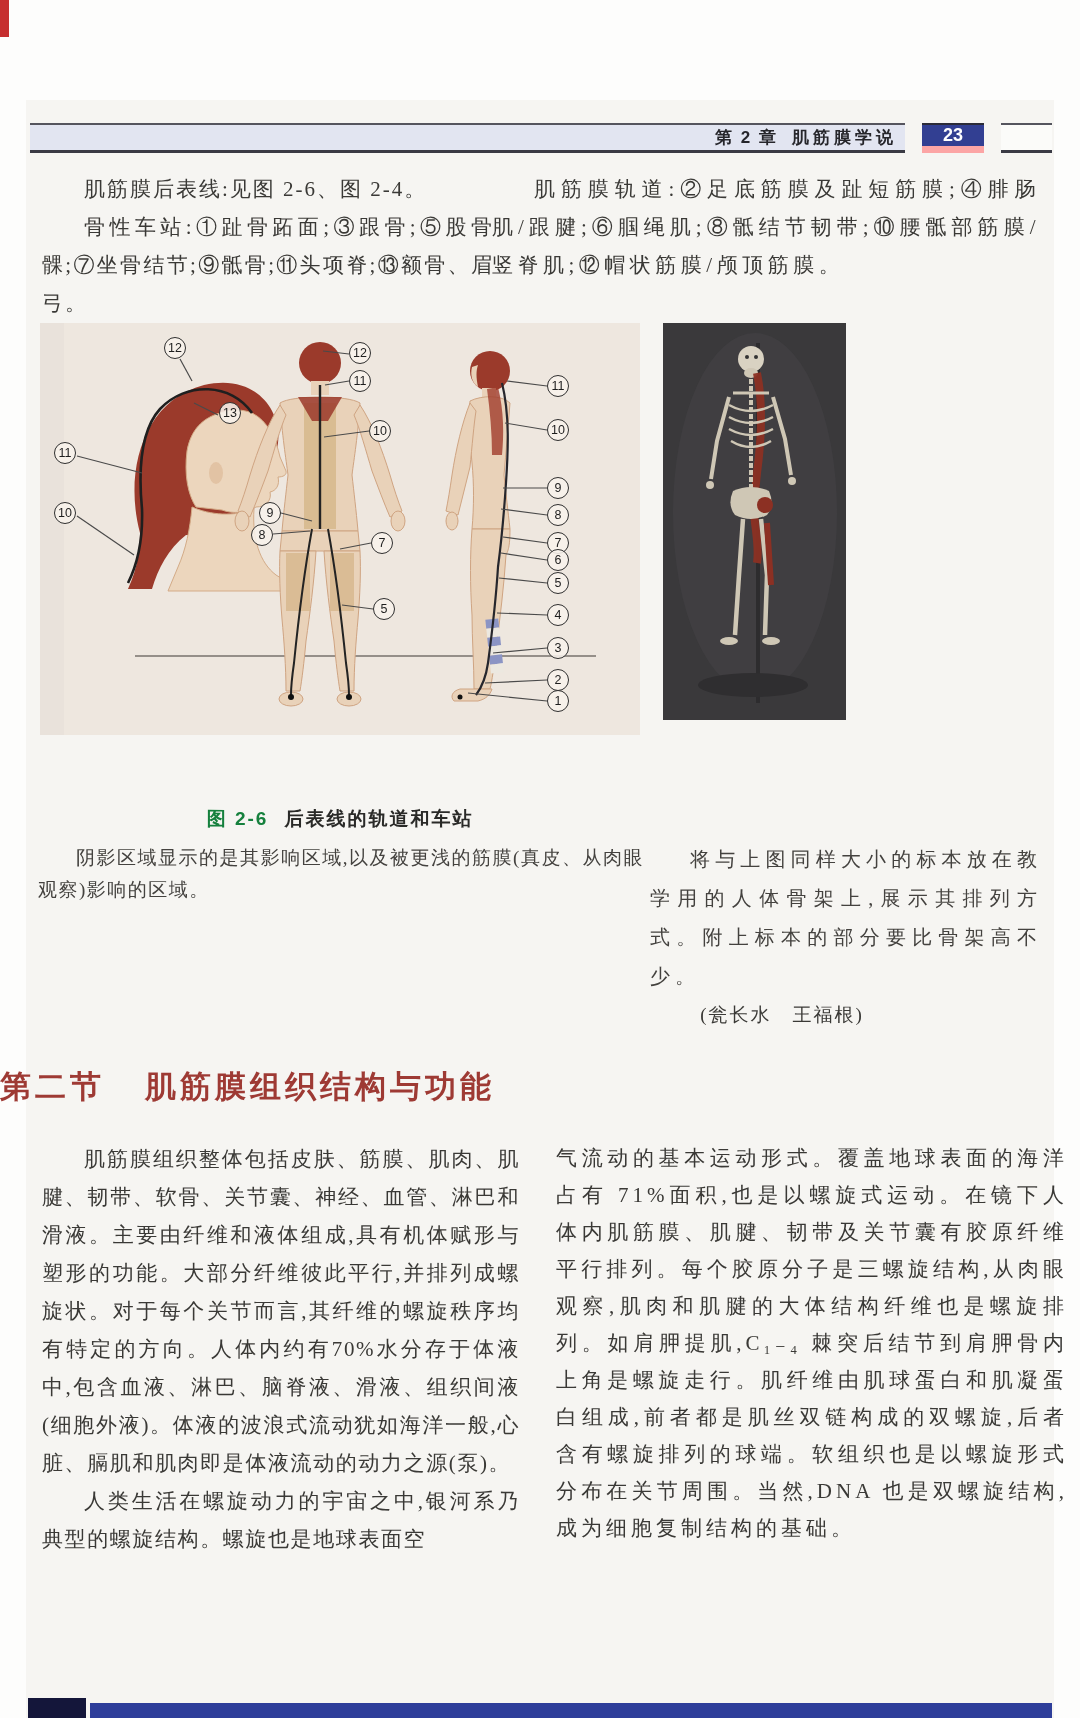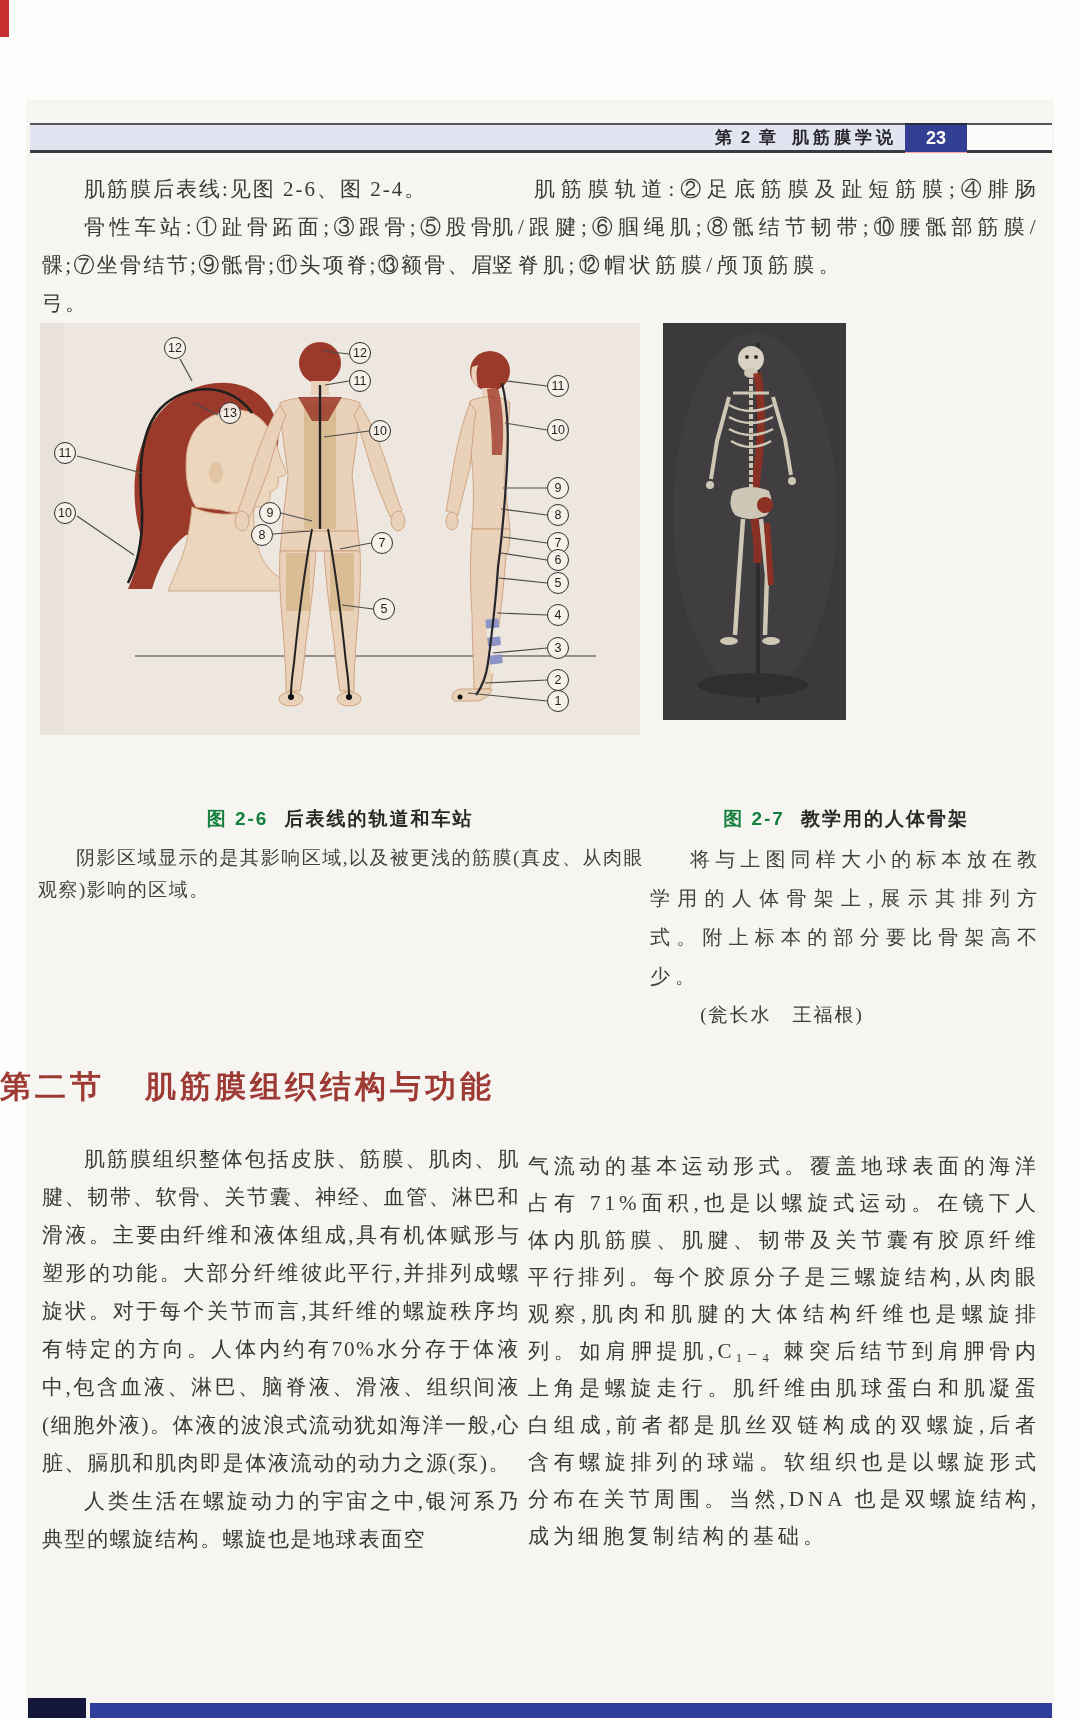--- a/index.html
+++ b/index.html
@@ -2,27 +2,27 @@
 <html><head>
 <meta charset="utf-8">
 <style>
   html,body{margin:0;padding:0;background:#ffffff;}
   .page{position:relative;width:1080px;height:1718px;background:#fdfdfc;overflow:hidden;
         font-family:"Liberation Serif","DejaVu Serif",serif;color:#2e2d2b;}
   .scan-bg{position:absolute;left:26px;top:100px;width:1028px;height:1618px;background:#f6f5f2;}
   .corner-mark{position:absolute;left:0;top:0;width:9px;height:37px;background:#c62f2f;}
 
   
-  .chapter-header{position:absolute;left:30px;top:123px;width:1022px;height:30px;display:flex;}
+  .chapter-header{position:absolute;left:30px;top:123px;width:1022px;height:30px;display:flex;gap:17px;}
   .header-strip{width:875px;height:100%;background:#e2e5f1;border-top:2px solid #55555e;border-bottom:3px solid #3a3a44;
                 box-sizing:border-box;display:flex;align-items:center;justify-content:flex-end;
                 font-family:"Liberation Sans","DejaVu Sans",sans-serif;font-weight:bold;font-size:17px;color:#26262b;}
   .chapter-num{margin-right:14px;letter-spacing:2px;}
   .chapter-title{margin-right:8px;letter-spacing:4px;}
-  .page-num-box{width:62px;height:100%;background:#323f92;box-sizing:border-box;border-top:2px solid #2b2b38;border-bottom:1px solid #fca5a5;
+  .page-num-box{width:62px;height:100%;background:#323f92;box-sizing:border-box;border-top:2px solid #2b2b38;border-bottom:7px solid #fca5a5;
                 display:flex;align-items:center;justify-content:center;color:#fff;
                 font-family:"Liberation Sans","DejaVu Sans",sans-serif;font-weight:bold;font-size:18px;}
   .header-right-gap{flex:1;height:100%;background:#fbfbf9;border-top:2px solid #55555e;border-bottom:3px solid #3a3a44;box-sizing:border-box;}
 
   
   .intro-left{position:absolute;left:42px;top:170px;width:452px;}
   .intro-right{position:absolute;left:492px;top:170px;width:548px;}
   .intro-left p,.intro-right p{margin:0;font-size:21px;line-height:38px;text-align:justify;text-indent:2em;color:#3a3936;}
   .intro-left p{letter-spacing:2px;}
   .intro-right p{letter-spacing:4.5px;}
@@ -47,21 +47,21 @@
   .note27{left:650px;top:840px;width:392px;font-size:20px;line-height:39px;letter-spacing:5px;}
   .credit{position:absolute;left:662px;top:1002px;width:240px;margin:0;text-align:center;font-size:19px;letter-spacing:2px;color:#3a3936;}
 
   
   .section-heading{position:absolute;left:0;top:1066px;width:950px;margin:0;
                    font-size:31px;font-weight:bold;color:#9e3a34;letter-spacing:4px;}
   .heading-title{margin-left:40px;}
 
   
   .body-left{position:absolute;left:42px;top:1140px;width:478px;}
-  .body-right{position:absolute;left:528px;top:1140px;width:512px;margin-top:8px;}
+  .body-right{position:absolute;left:556px;top:1140px;width:512px;}
   .body-left p,.body-right p{margin:0;font-size:21px;text-align:justify;color:#3a3936;}
   .body-left p{line-height:38px;letter-spacing:1.6px;}
   .body-left p.indent{text-indent:2em;}
   .body-right p{line-height:37px;letter-spacing:4px;}
 
   
   .footer-square{position:absolute;left:28px;top:1698px;width:58px;height:20px;background:#14163a;}
   .footer-bar{position:absolute;left:90px;top:1703px;width:962px;height:15px;background:#2e3e9a;}
 </style>
 </head>
@@ -237,23 +237,20 @@
         <ellipse cx="90" cy="362" rx="55" ry="12" fill="#2f2e30"></ellipse>
       </g>
     </svg>
   </figure>
 
   <div class="caption cap26">
     <span class="cap-label">图 2-6</span><span>后表线的轨道和车站</span>
   </div>
   <p class="note note26">阴影区域显示的是其影响区域,以及被更浅的筋膜(真皮、从肉眼观察)影响的区域。</p>
 
-  <div class="caption cap27">
-    <span class="cap-label">图 2-7</span><span>教学用的人体骨架</span>
-  </div>
   <p class="note note27">将与上图同样大小的标本放在教学用的人体骨架上,展示其排列方式。附上标本的部分要比骨架高不少。</p>
 
   <p class="credit">(瓮长水　王福根)</p>
 
   <h2 class="section-heading">
     <span>第二节</span><span class="heading-title">肌筋膜组织结构与功能</span>
   </h2>
 
   <section class="body-left">
     <p class="indent">肌筋膜组织整体包括皮肤、筋膜、肌肉、肌腱、韧带、软骨、关节囊、神经、血管、淋巴和滑液。主要由纤维和液体组成,具有机体赋形与塑形的功能。大部分纤维彼此平行,并排列成螺旋状。对于每个关节而言,其纤维的螺旋秩序均有特定的方向。人体内约有70%水分存于体液中,包含血液、淋巴、脑脊液、滑液、组织间液(细胞外液)。体液的波浪式流动犹如海洋一般,心脏、膈肌和肌肉即是体液流动的动力之源(泵)。</p>

